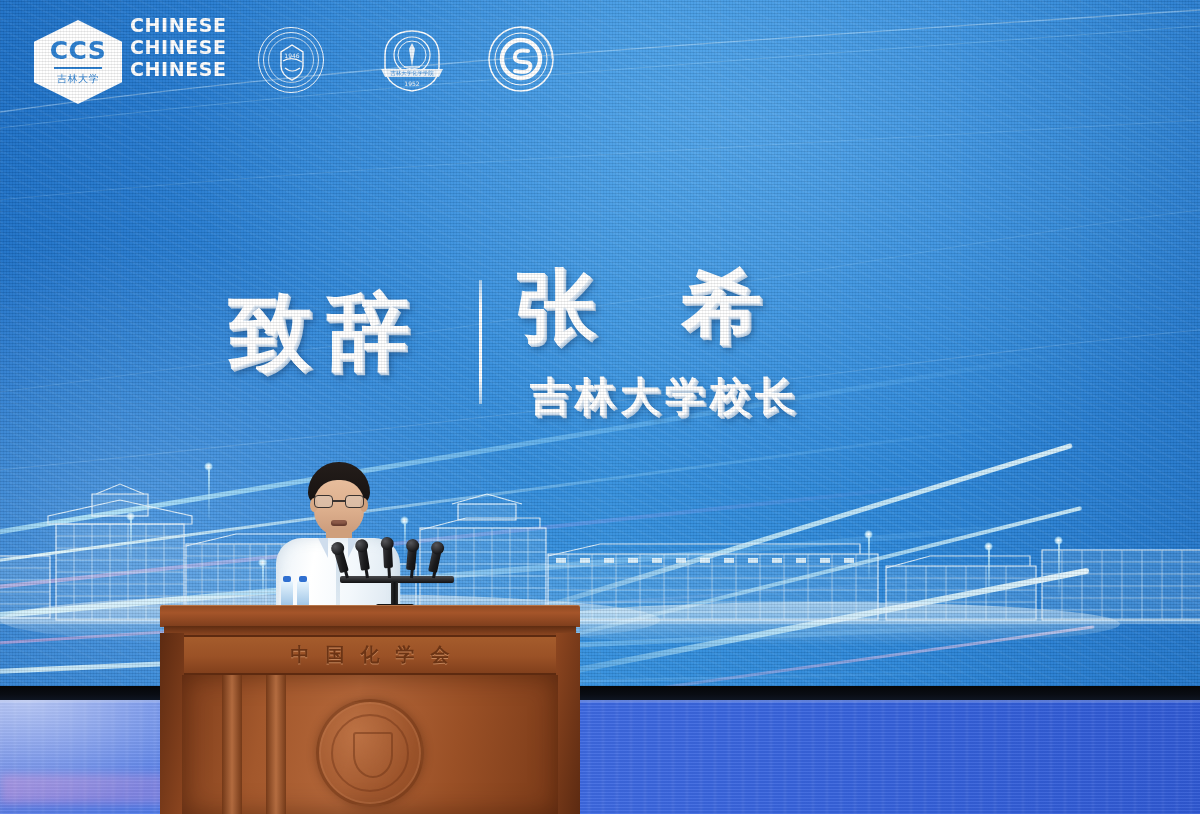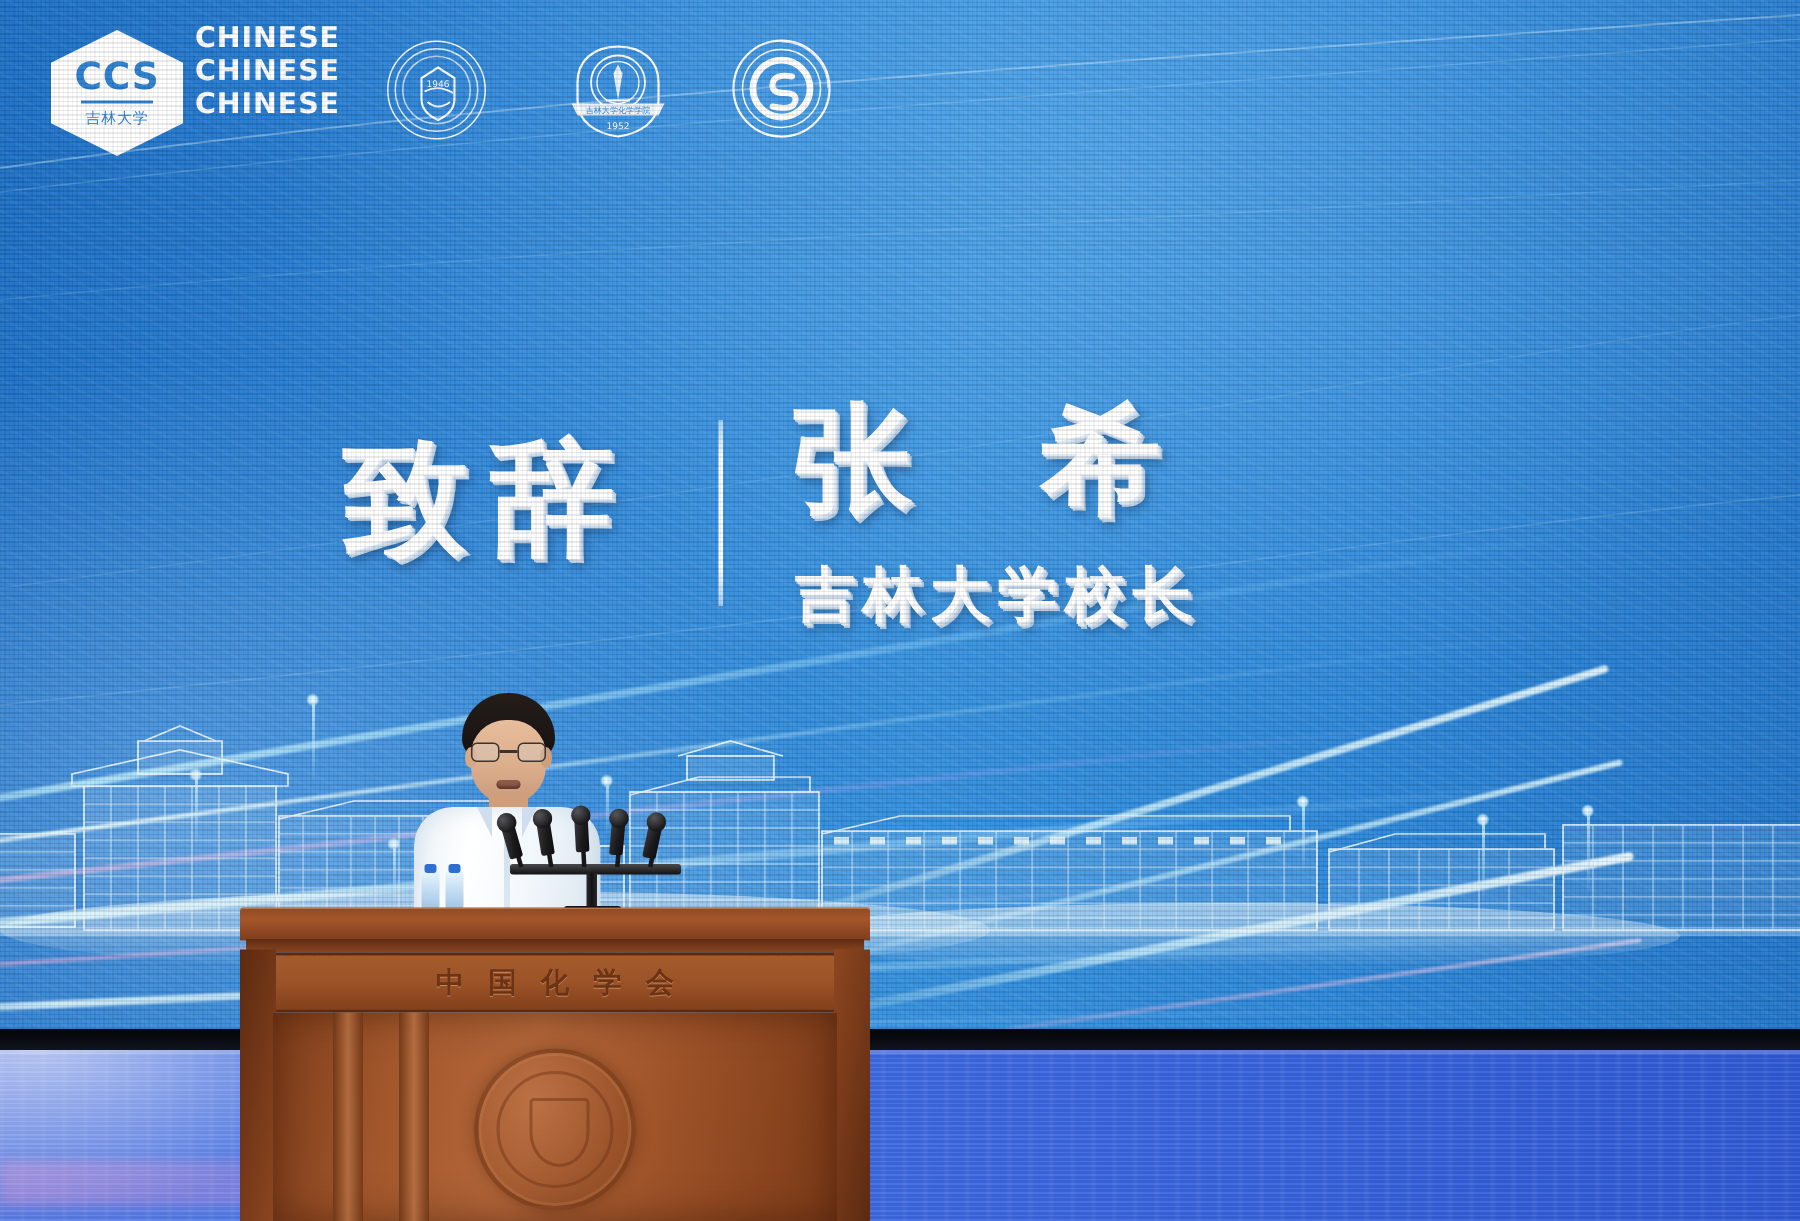--- a/index.html
+++ b/index.html
@@ -95,21 +95,21 @@
   #center { position:absolute; left:0; top:0; width:1200px; height:692px; }
   .emboss {
     color:#ffffff;
     text-shadow:
       1px 1px 0 #dfeaf5, 2px 2px 0 #cddcec, 3px 3px 0 #b9cde2,
       4px 5px 7px rgba(12,52,100,.55);
   }
   #zhici { position:absolute; left:228px; top:276px; font-size:84px; font-weight:900; letter-spacing:14px; }
   #divider { position:absolute; left:479px; top:280px; width:3px; height:124px;
     background:linear-gradient(180deg, rgba(255,255,255,.55), #ffffff 20%, #ffffff 80%, rgba(255,255,255,.55)); }
-  #name { position:absolute; left:528px; top:254px; font-size:80px; font-weight:900; letter-spacing:86px; }
+  #name { position:absolute; left:516px; top:254px; font-size:80px; font-weight:900; letter-spacing:86px; }
   #honorific { position:absolute; left:840px; top:277px; font-size:42px; font-weight:900; letter-spacing:4px; }
   #role { position:absolute; left:530px; top:369px; font-size:40px; font-weight:800; letter-spacing:5px; }
 
   
   #floorband {
     position:absolute; left:0; top:686px; width:1200px; height:16px;
     background:linear-gradient(180deg, #050608 0%, #0a0d14 55%, #101827 100%);
   }
   #floor {
     position:absolute; left:0; top:700px; width:1200px; height:114px;

